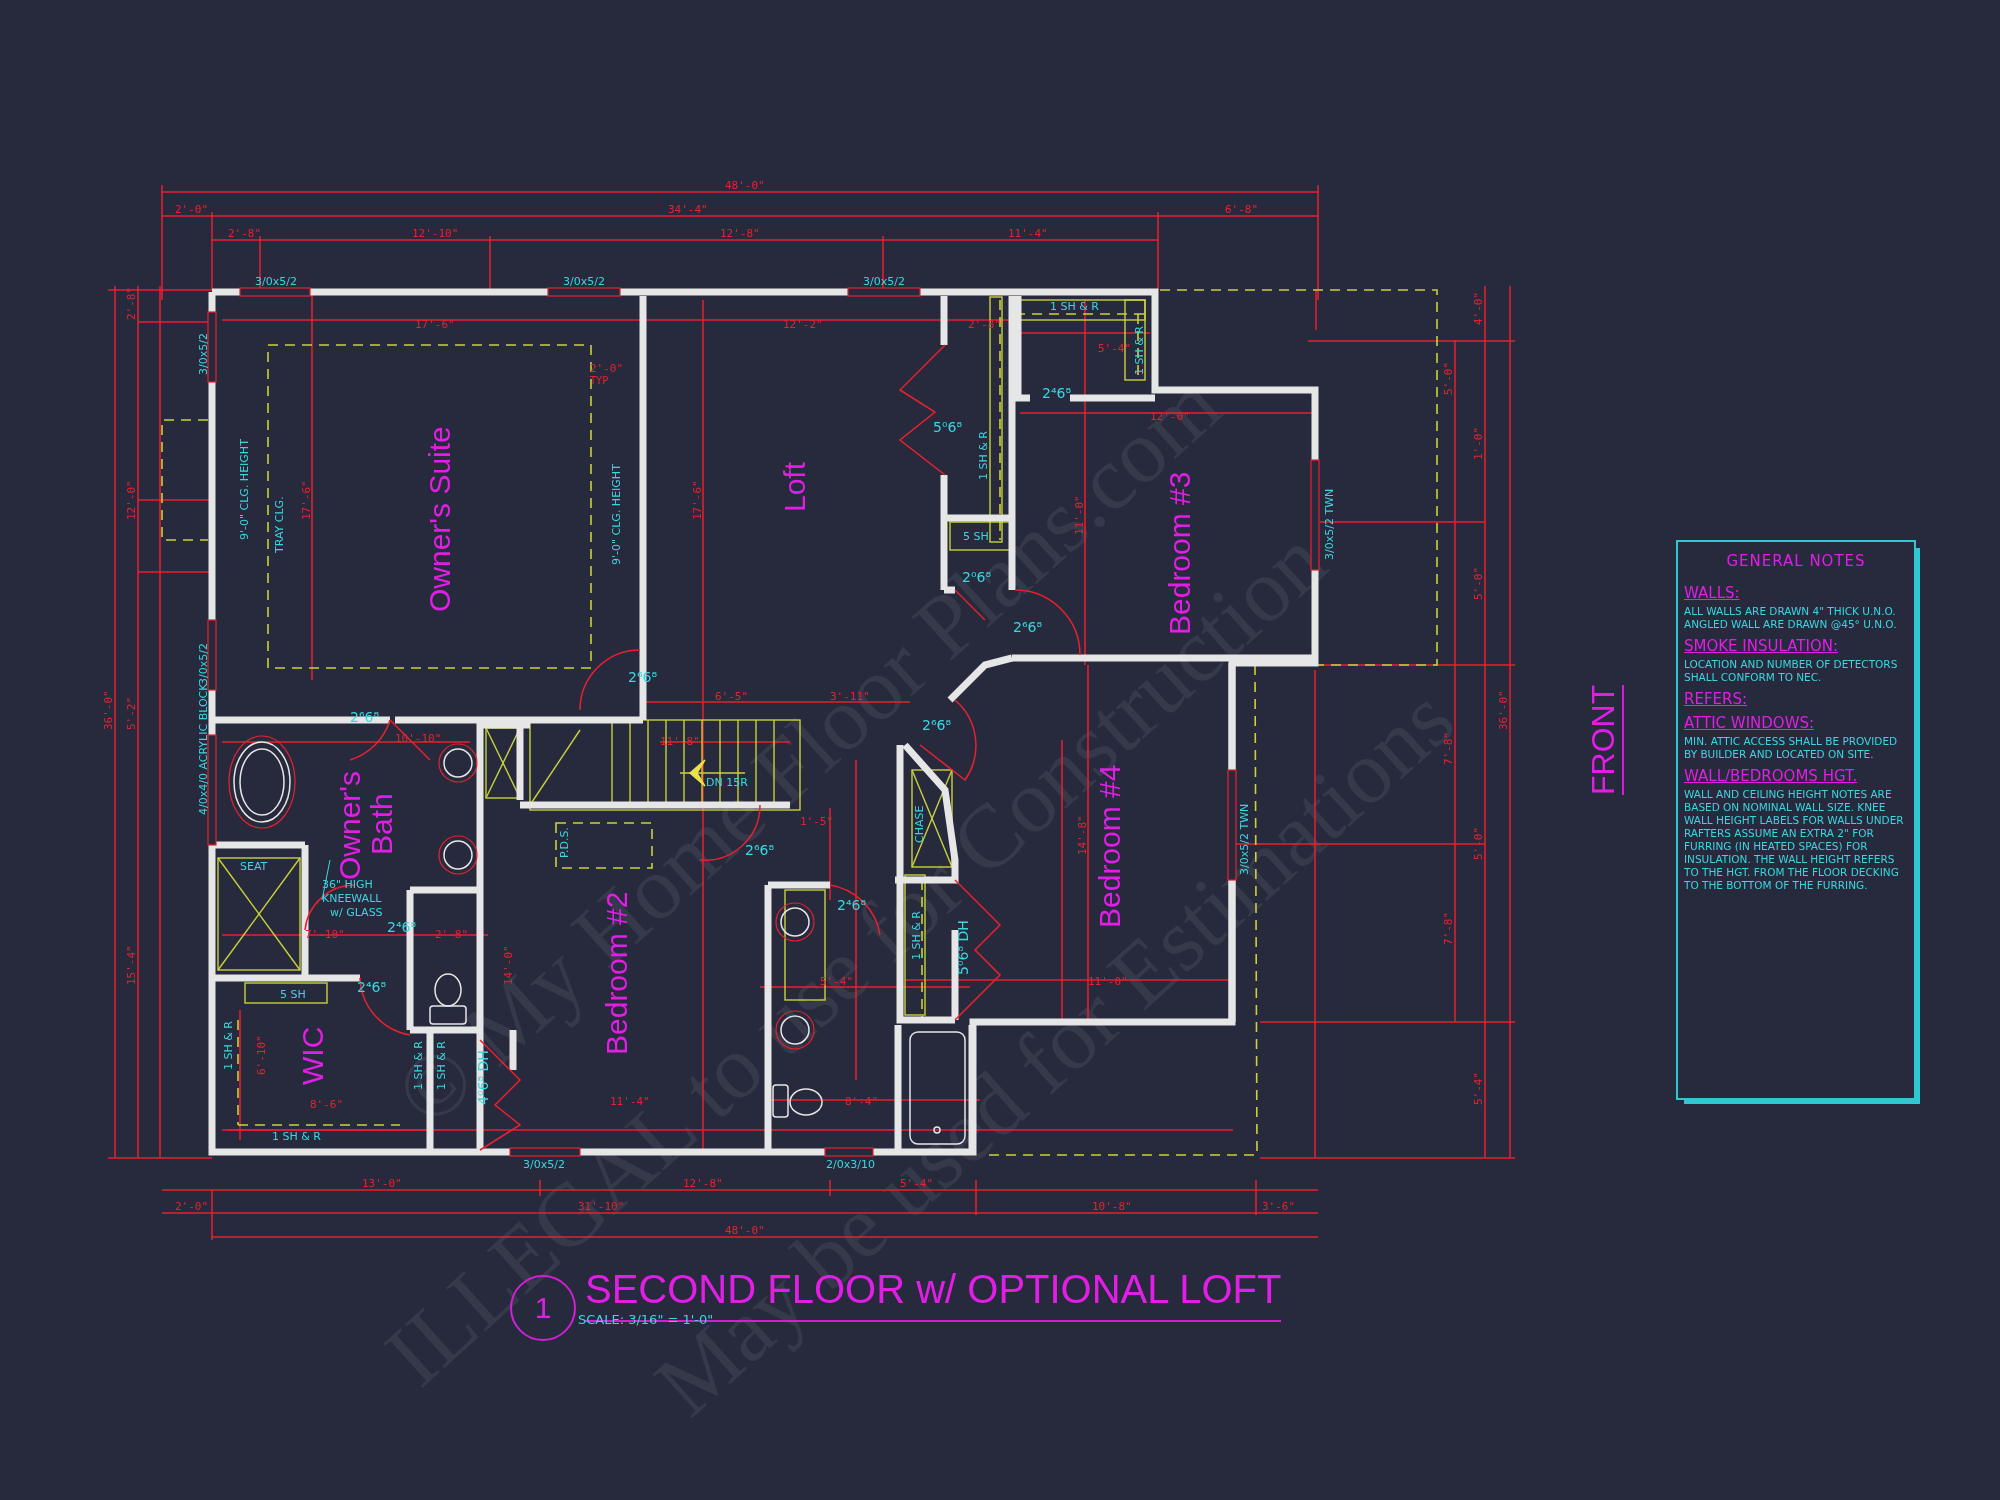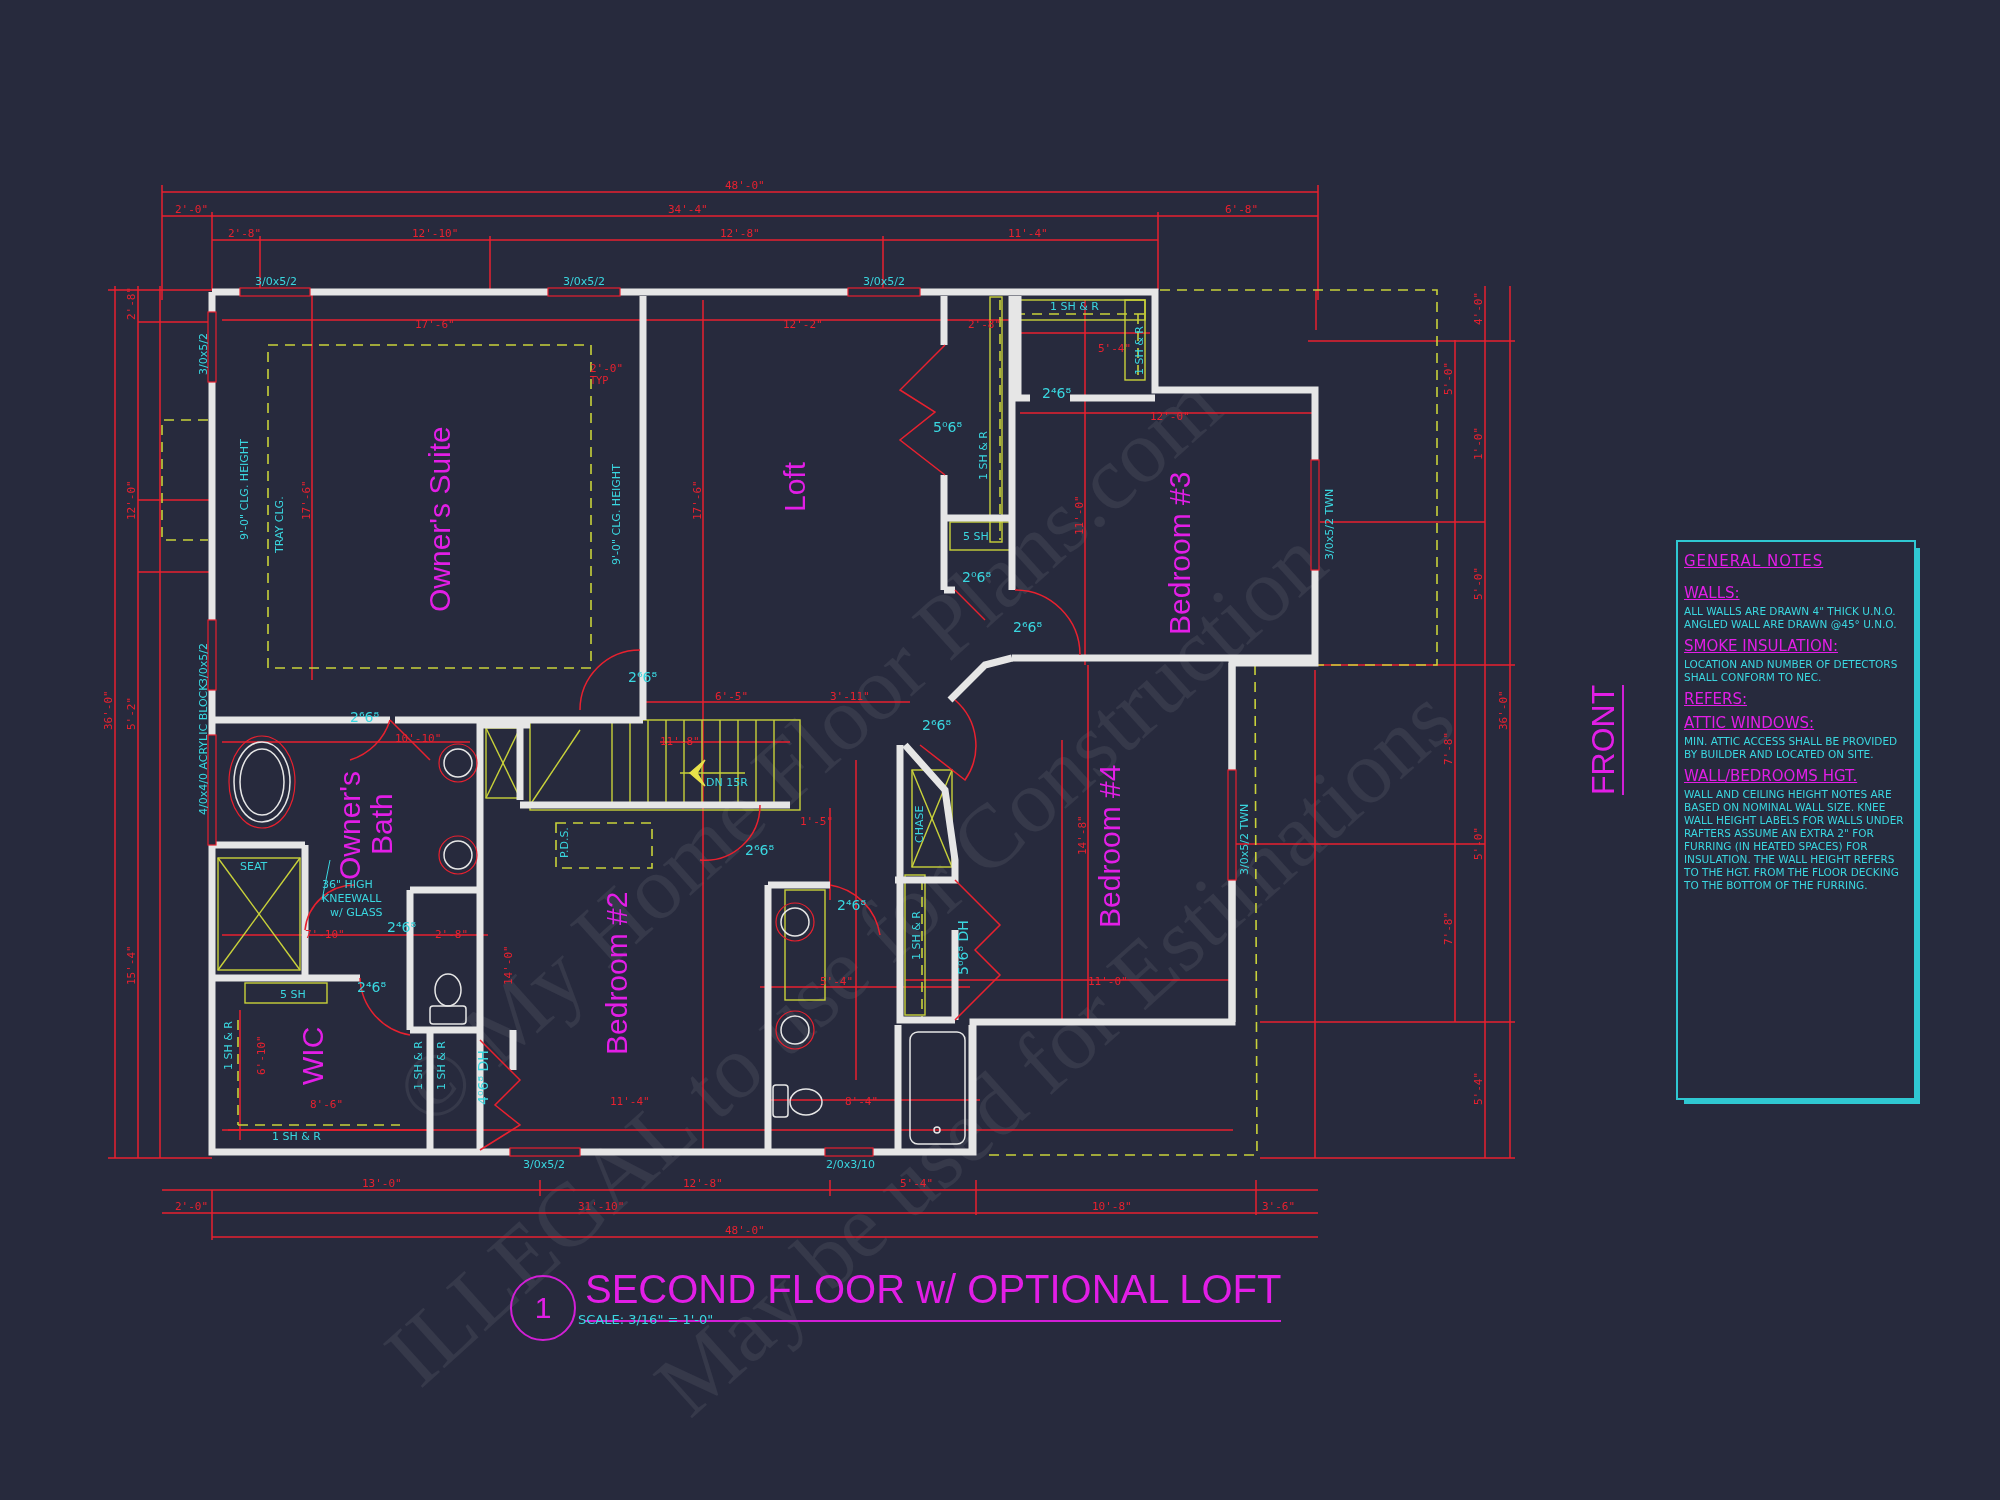--- a/index.html
+++ b/index.html
@@ -5,22 +5,22 @@
   html, body { margin:0; padding:0; }
   body { width:2000px; height:1500px; background:#272a3d; overflow:hidden; position:relative;
          font-family:"Liberation Sans", sans-serif; }
   #plan { position:absolute; left:0; top:0; width:2000px; height:1500px; }
   .dim { fill:#e8212f; font-family:"DejaVu Sans Mono", monospace; font-size:11px; }
   .note { fill:#3ad7e0; font-family:"DejaVu Sans", sans-serif; font-size:11px; }
   .room { fill:#e21ee6; font-family:"Liberation Sans", sans-serif; }
   .wm { fill:#ffffff; fill-opacity:0.07; font-family:"Liberation Serif", serif; font-size:90px; }
   #notes-box { position:absolute; left:1676px; top:540px; width:240px; height:560px;
                border:2px solid #2fc8d2; box-shadow:6px 6px 0 -2px #2fc8d2; padding:8px 6px; box-sizing:border-box; }
-  #notes-box .nt-title { color:#e21ee6; font-family:"DejaVu Sans", sans-serif; font-size:15px; 
-                         text-decoration:underline; margin:2px 0 14px 0; letter-spacing:1px; }
+  #notes-box .nt-title { color:#e21ee6; font-family:"DejaVu Sans", sans-serif; font-size:15px; text-align:center;
+                         margin:2px 0 14px 0; letter-spacing:1px; }
   #notes-box .nt-head { color:#e21ee6; font-family:"DejaVu Sans", sans-serif; font-size:15px; text-decoration:underline;
                         margin:6px 0 3px 0; }
   #notes-box .nt-body { color:#3ad7e0; font-family:"DejaVu Sans", sans-serif; font-size:10.5px; line-height:13px;
                         text-transform:uppercase; }
   #title-block { position:absolute; left:510px; top:1265px; }
   #title-circle { position:absolute; left:0; top:10px; width:62px; height:62px; border:2px solid #d21fd6;
                   border-radius:50%; color:#e21ee6; font-size:30px; display:flex; align-items:center; justify-content:center; }
   #title-text { position:absolute; left:75px; top:2px; color:#e21ee6; font-size:40px; white-space:nowrap;
                 border-bottom:2px solid #d21fd6; padding-bottom:8px; }
   #title-scale { position:absolute; left:68px; top:47px; color:#3ad7e0; font-family:"DejaVu Sans", sans-serif;

